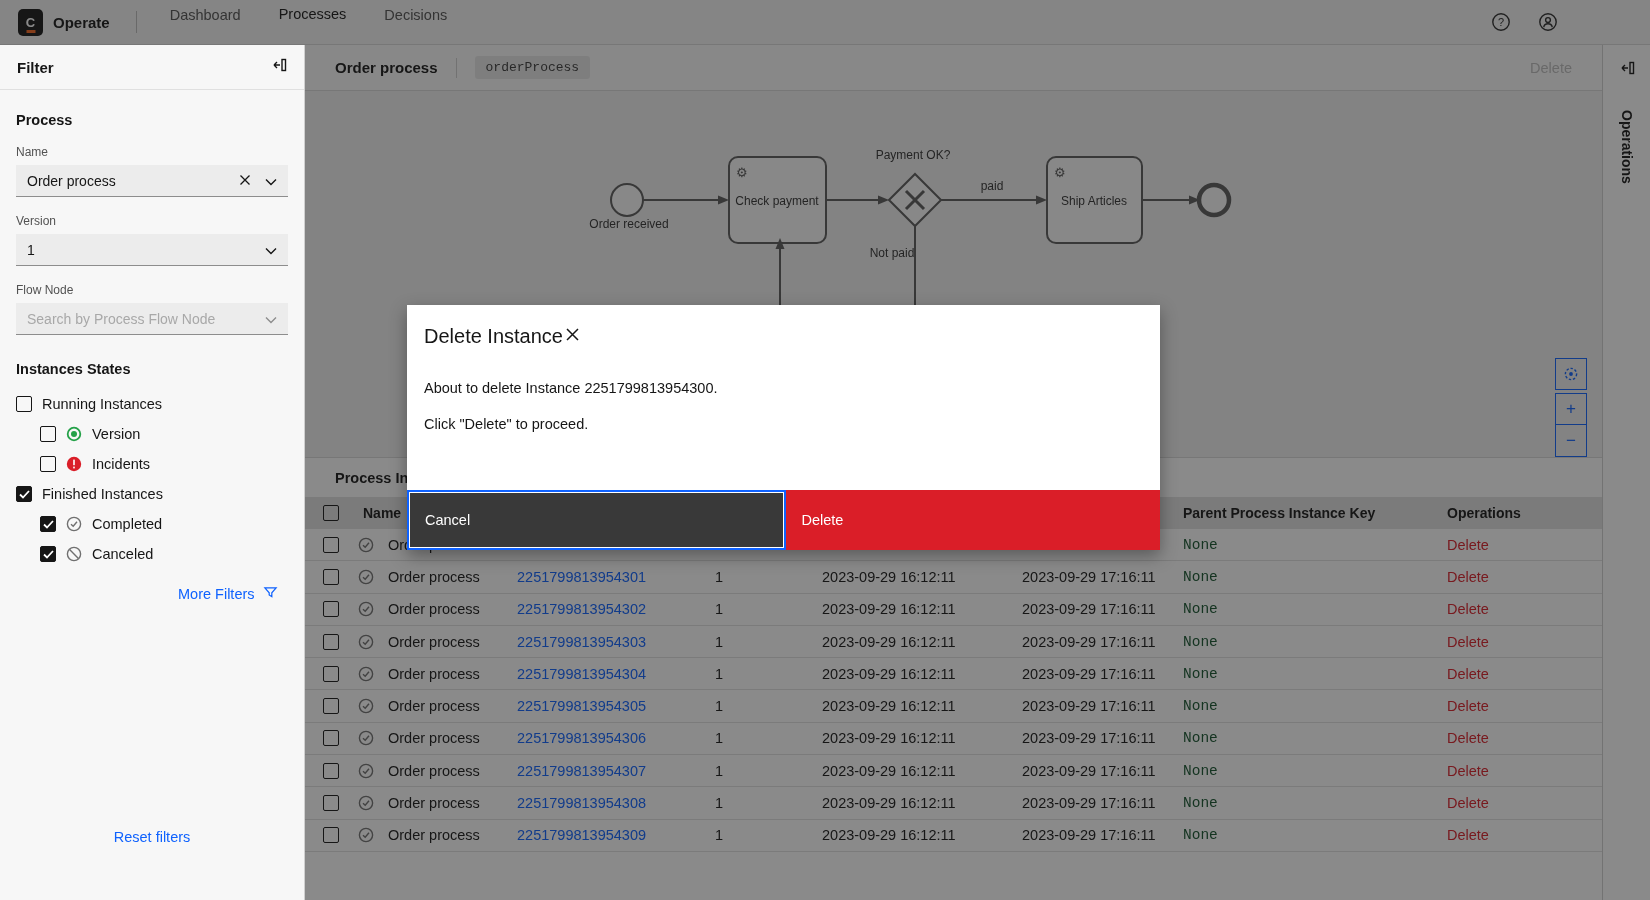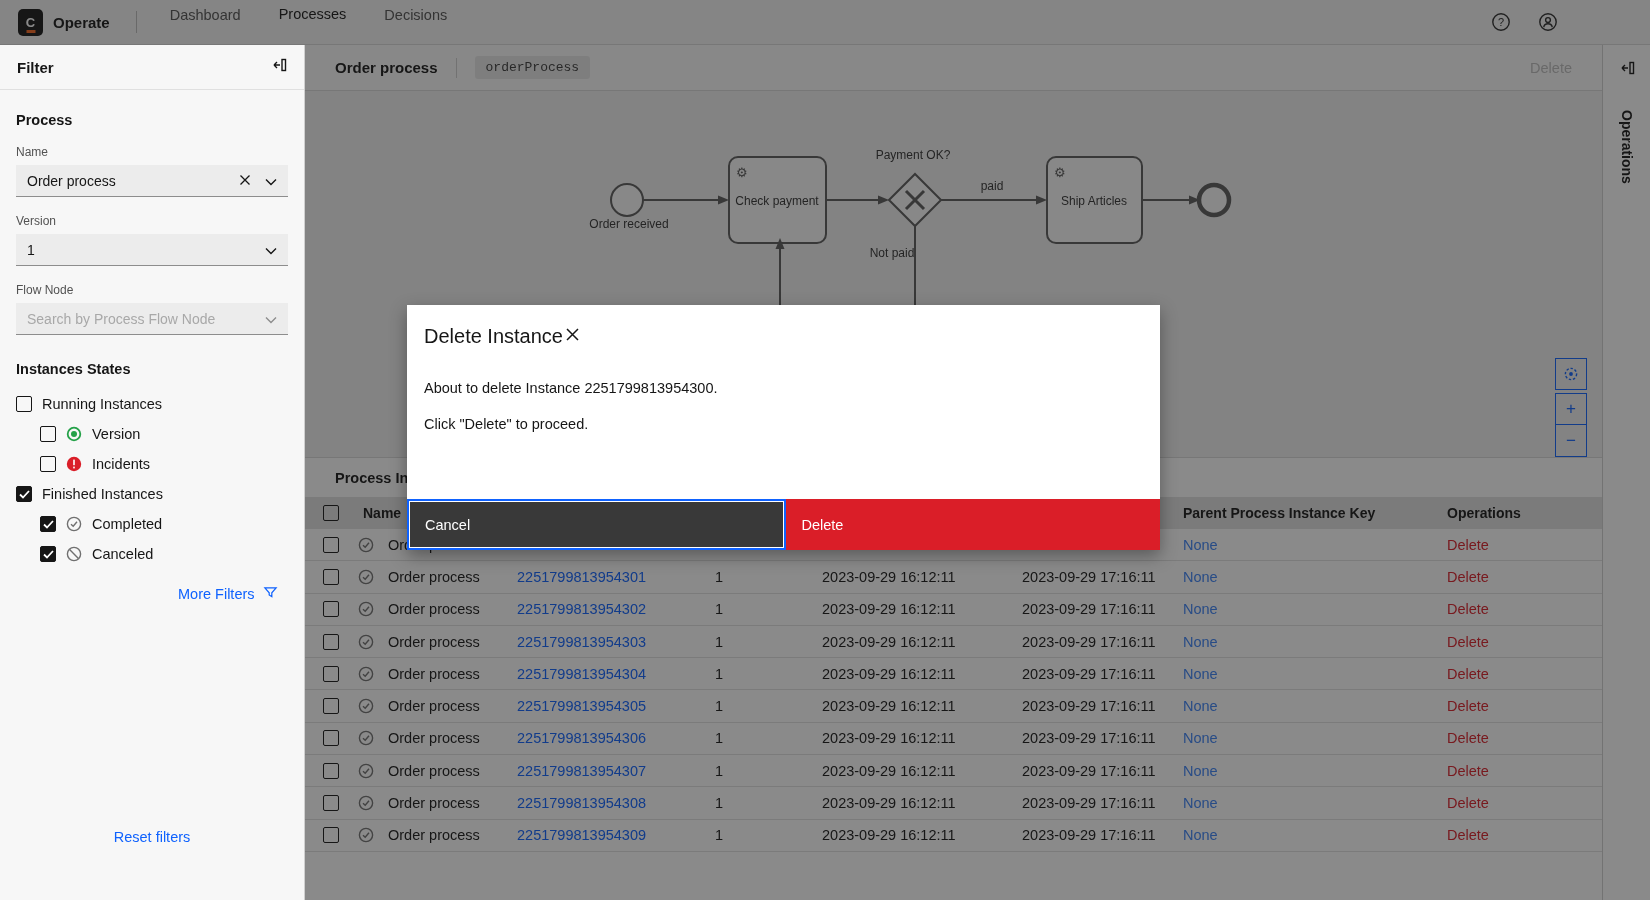--- a/index.html
+++ b/index.html
@@ -83,38 +83,38 @@
   .trow { height:32.3px; display:flex; align-items:center; border-bottom:1px solid #e0e0e0;
           font-size:14.5px; background:#fff; }
   .c-check { width:53px; display:flex; align-items:center; padding-left:18px; }
   .c-name { width:159px; display:flex; align-items:center; }
   .c-name .state-ico { margin-right:14px; }
   .c-key { width:198px; } .c-ver { width:107px; } .c-start { width:200px; }
   .c-end { width:161px; } .c-parent { width:249px; }
   .c-ops { width:170px; padding-left:15px; }
   .key-link { color:#0f62fe; text-decoration:none; cursor:pointer; }
   .del-link { color:#da1e28; cursor:pointer; }
-  .cell-muted { color:#3b82f6; }
+  .cell-muted { color:#14532d;font-family:Liberation Mono, monospace; }
 
   
   .ops-panel { position:absolute; top:45px; right:0; width:48px; bottom:0; background:#fff;
                border-left:1px solid #d0d0d0; z-index:10; display:flex; flex-direction:column;
                align-items:center; padding-top:15px; }
   .ops-panel .vert { margin-top:30px; writing-mode:vertical-rl; font-size:14px; font-weight:bold; }
 
   
   .overlay { position:absolute; inset:0; background:rgba(22,22,22,0.5); z-index:20; }
   .modal { position:absolute; left:407px; top:305px; width:753px; height:245px; background:#fff;
            z-index:40; box-shadow:0 6px 16px rgba(0,0,0,0.35); display:flex; flex-direction:column; }
   .modal-header { padding:20px 17px 0; display:flex; justify-content:flex-start; align-items:flex-start; }
   .modal-title { font-size:20px; font-weight:normal; }
   .modal-close { cursor:pointer; padding:2px; }
   .modal-body { padding:16px 17px 0; font-size:14.5px; }
   .modal-body p { margin:16px 0 20px; }
-  .modal-footer { margin-top:auto; display:flex; height:51px;justify-content:center; }
+  .modal-footer { margin-top:auto; display:flex; height:60px;justify-content:center; }
   .btn { flex:1; display:flex; align-items:center; padding-left:16px; font-size:14.5px;
          color:#fff; border:none; cursor:pointer; font-family:inherit; }
   .btn-cancel { background:#393939; border:2px solid #0f62fe; box-shadow:inset 0 0 0 1px #fff; }
   .btn-delete { background:#da1e28; }
 </style>
 </head>
 <body>
 
 <header class="navbar">
   <div class="logo">C</div>

